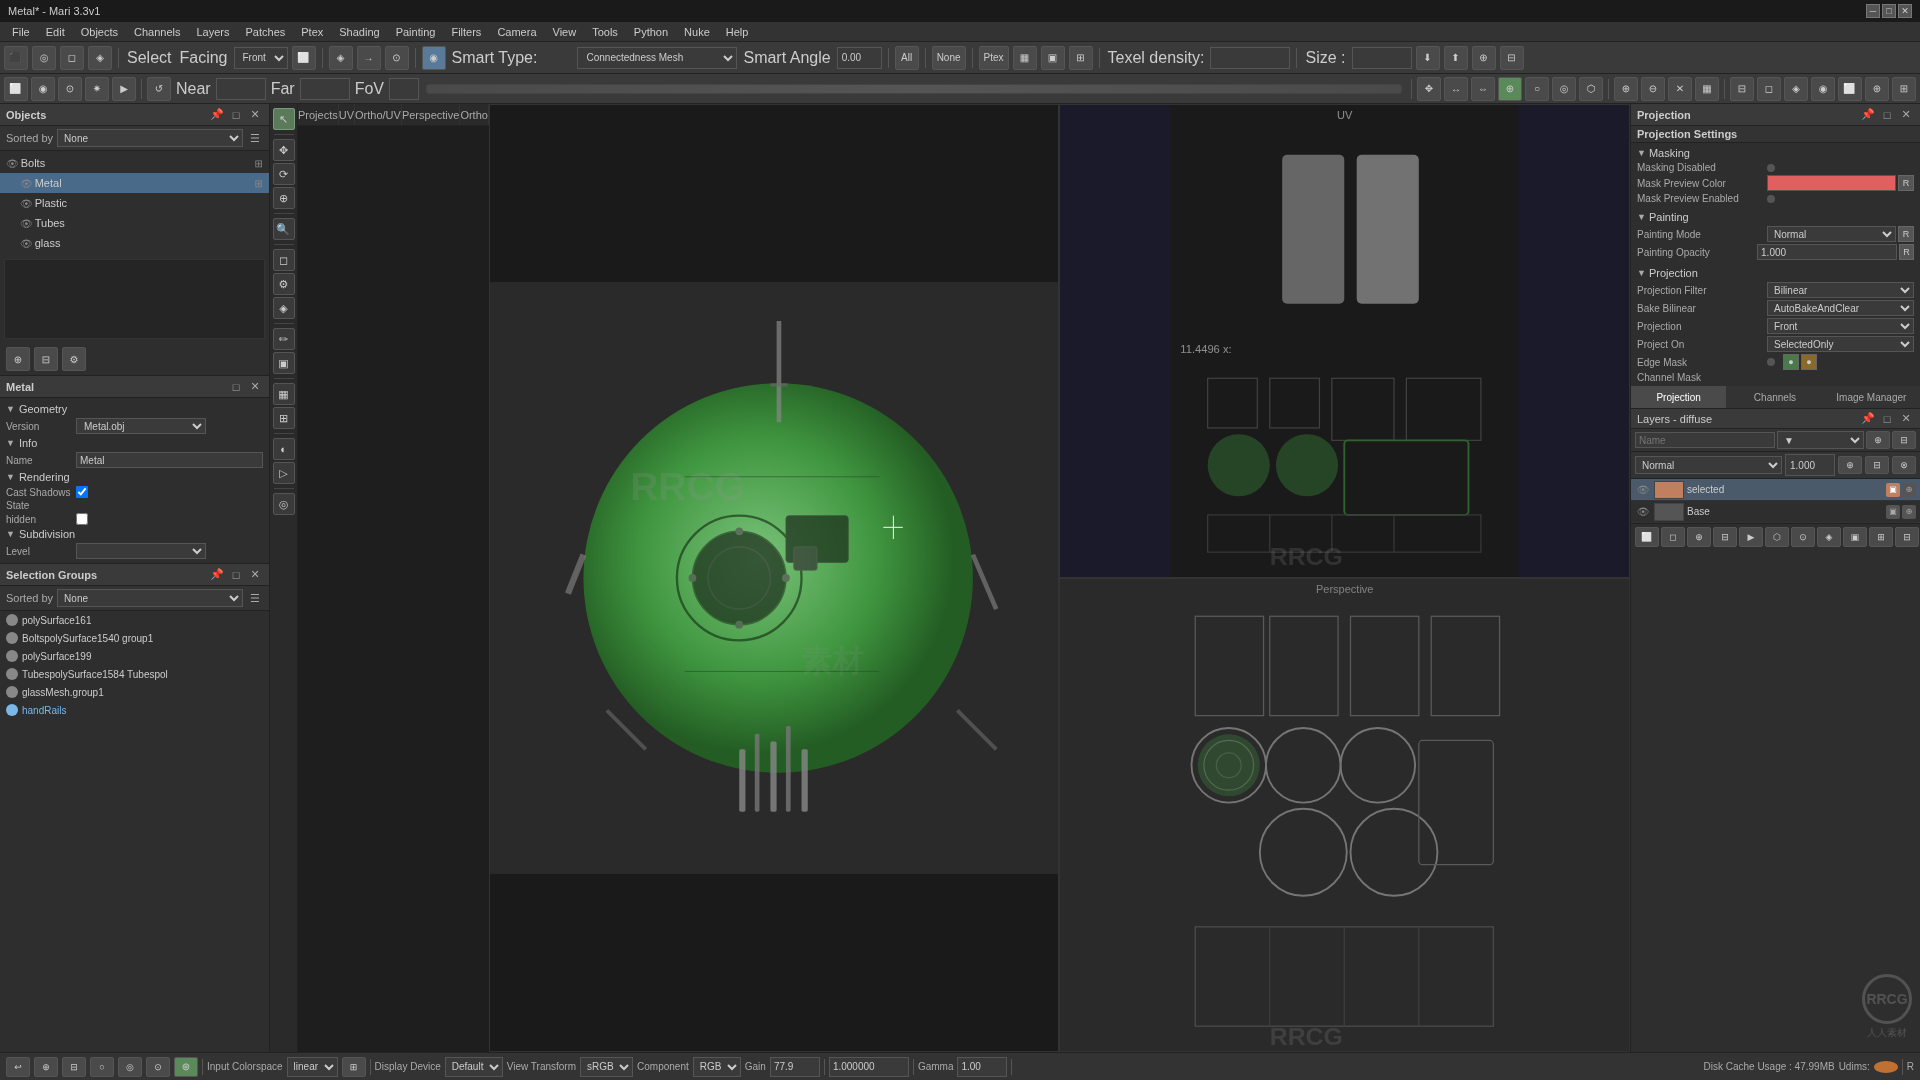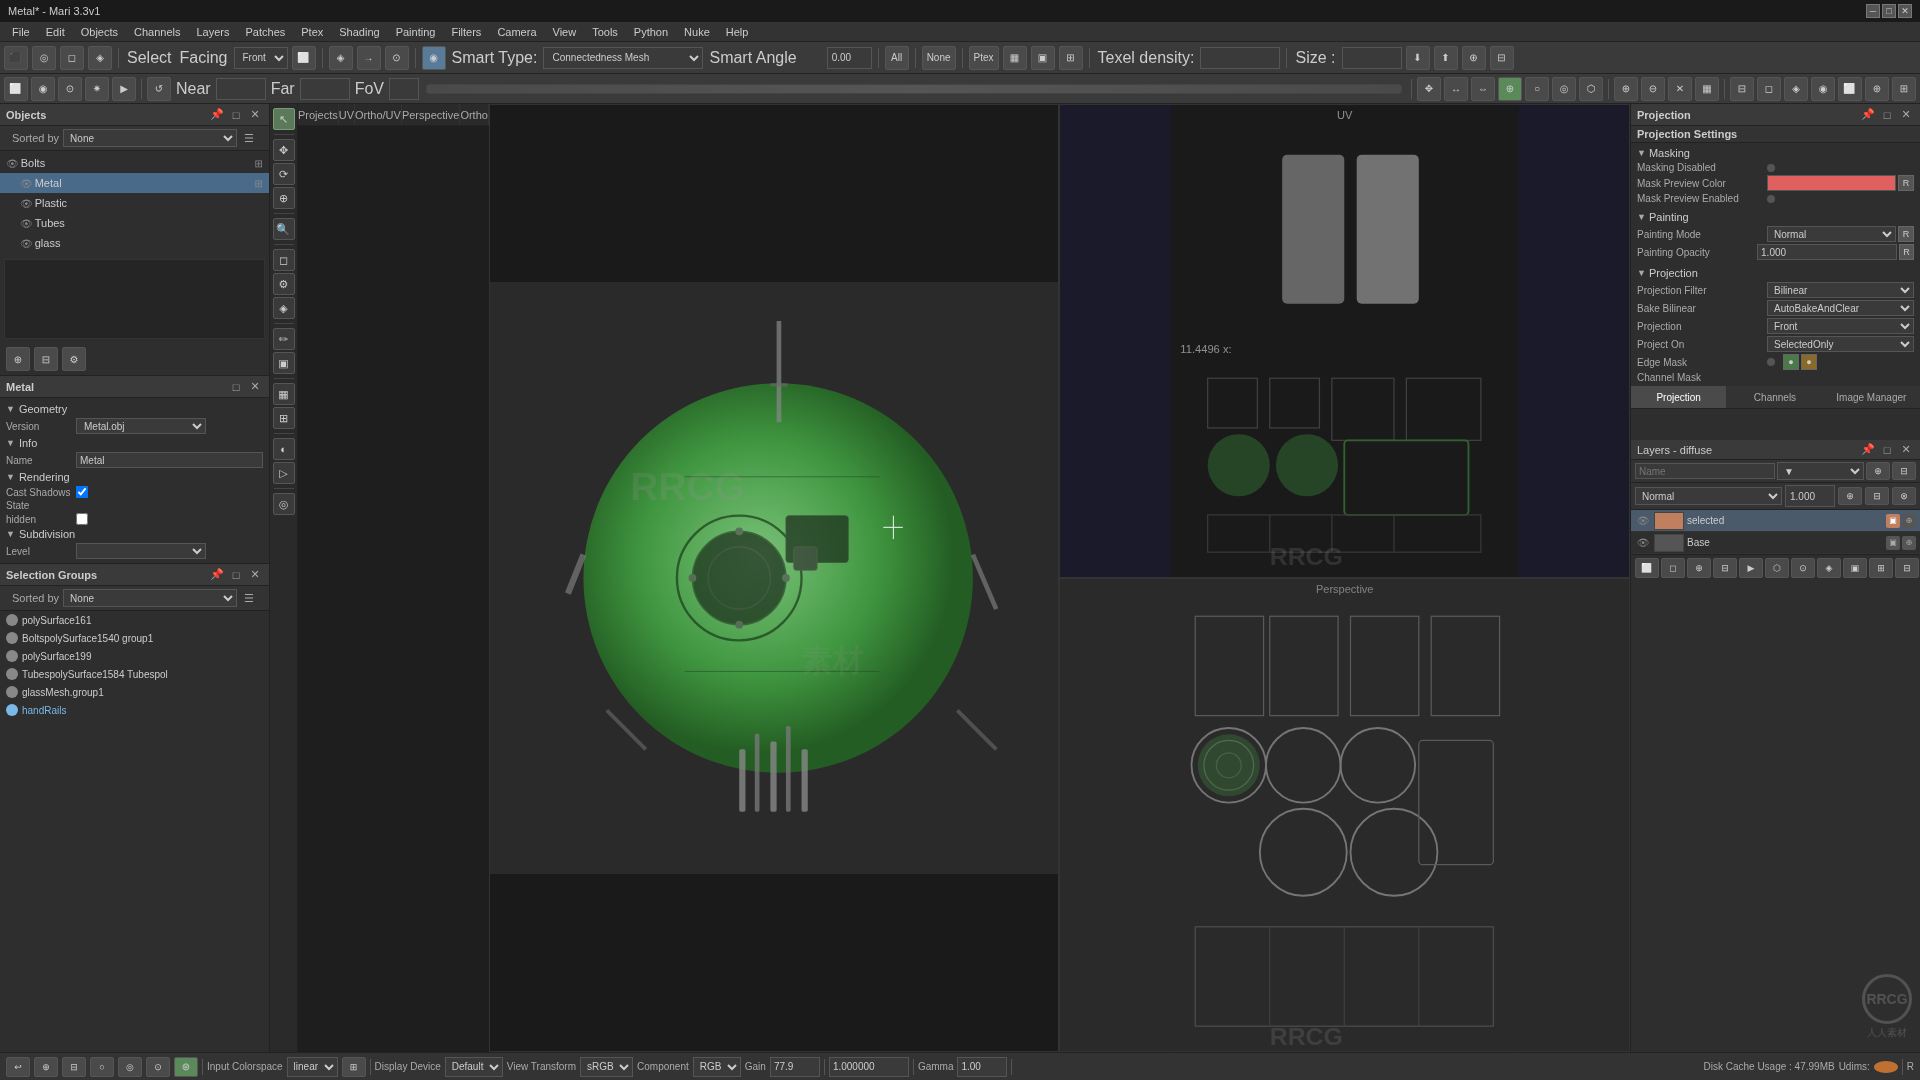--- a/index.html
+++ b/index.html
@@ -30,21 +30,21 @@
     
     #left-sidebar { width: 270px; background: #2e2e2e; border-right: 1px solid #222; display: flex; flex-direction: column; }
     
     
     #objects-panel { flex: 0 0 auto; border-bottom: 1px solid #222; }
     .panel-header { background: #3a3a3a; height: 22px; display: flex; align-items: center; justify-content: space-between; padding: 0 6px; border-bottom: 1px solid #222; }
     .panel-title { color: #ccc; font-size: 11px; font-weight: bold; }
     .panel-header-icons { display: flex; gap: 3px; }
     .panel-icon-btn { color: #aaa; cursor: pointer; font-size: 11px; width: 16px; height: 16px; display: flex; align-items: center; justify-content: center; }
     
-    .sorted-by-row { display: flex; align-items: center; gap: 4px; padding: 3px 12px; background: #333; border-bottom: 1px solid #222; justify-content: flex-end; }
+    .sorted-by-row { display: flex; align-items: center; gap: 4px; padding: 3px 6px; background: #333; border-bottom: 1px solid #222; justify-content: flex-end; }
     .sorted-label { color: #aaa; font-size: 11px; }
     .sorted-dropdown { background: #3a3a3a; border: 1px solid #555; height: 18px; color: #ccc; font-size: 10px; padding: 0 2px; flex: 1; }
     
     .objects-list { padding: 2px 0; }
     .object-item { display: flex; align-items: center; padding: 2px 6px; cursor: pointer; height: 20px; }
     .object-item.selected { background: #4a6a8a; }
     .object-name { color: #ccc; font-size: 11px; flex: 1; }
     .eye-icon { color: #888; font-size: 10px; margin-right: 2px; }
     .child-item { padding-left: 20px; }
     
@@ -100,21 +100,21 @@
     .proj-dropdown { background: #3a3a3a; border: 1px solid #555; height: 16px; color: #ccc; font-size: 10px; padding: 0 2px; flex: 1; cursor: pointer; }
     .color-swatch { flex: 1; height: 16px; background: #e06060; border: 1px solid #555; }
     .toggle-dot { width: 8px; height: 8px; border-radius: 50%; background: #555; margin-right: 4px; }
     
     
     #proj-tabs { display: flex; background: #333; border-bottom: 1px solid #222; }
     .proj-tab { flex: 1; height: 22px; display: flex; align-items: center; justify-content: center; color: #aaa; font-size: 10px; cursor: pointer; border-right: 1px solid #333; }
     .proj-tab.active { background: #4a4a4a; color: #fff; }
     
     
-    #layers-panel { flex: 1; overflow-y: auto; margin-top: 31px; }
+    #layers-panel { flex: 1; overflow-y: auto; }
     .layers-header { background: #3a3a3a; height: 20px; display: flex; align-items: center; justify-content: space-between; padding: 0 6px; border-bottom: 1px solid #222; }
     .layers-title { color: #ccc; font-size: 11px; }
     .layers-toolbar { display: flex; align-items: center; gap: 2px; padding: 2px 4px; background: #333; border-bottom: 1px solid #222; }
     .layers-filter { flex: 1; background: #3a3a3a; border: 1px solid #555; height: 16px; color: #ccc; font-size: 10px; padding: 0 3px; }
     .layer-item { display: flex; align-items: center; padding: 1px 4px; height: 22px; border-bottom: 1px solid #333; }
     .layer-item.selected-layer { background: #4a5a6a; }
     .layer-vis { width: 16px; height: 16px; display: flex; align-items: center; justify-content: center; color: #888; font-size: 10px; cursor: pointer; }
     .layer-thumb { width: 30px; height: 18px; background: #555; margin: 0 3px; border: 1px solid #444; }
     .layer-thumb.selected-thumb { background: #c08060; }
     .layer-name { color: #ccc; font-size: 10px; flex: 1; }
@@ -183,25 +183,25 @@
     <option>Back</option>
   </select>
   <div class="toolbar-btn">⬜</div>
   <div class="toolbar-sep"></div>
   <div class="toolbar-btn">◈</div>
   <div class="toolbar-btn">→</div>
   <div class="toolbar-btn">⊙</div>
   <div class="toolbar-sep"></div>
   <div class="toolbar-btn" style="background:#5a7a9a;">◉</div>
   <span class="toolbar-label">Smart Type:</span>
-  <select class="toolbar-dropdown" style="width:160px;">
+  <select class="toolbar-dropdown" style="width:160px;margin-left:34px;">
     <option>Connectedness Mesh</option>
   </select>
   <span class="toolbar-label">Smart Angle</span>
-  <input class="toolbar-input" value="0.00" style="width: 45px; margin-left: 24px;">
+  <input class="toolbar-input" value="0.00" style="width: 45px;">
   <div class="toolbar-sep"></div>
   <div class="toolbar-btn">All</div>
   <div class="toolbar-sep"></div>
   <div class="toolbar-btn">None</div>
   <div class="toolbar-sep"></div>
   <div class="toolbar-btn">Ptex</div>
   <div class="toolbar-btn">▦</div>
   <div class="toolbar-btn">▣</div>
   <div class="toolbar-btn">⊞</div>
   <div class="toolbar-sep"></div>

